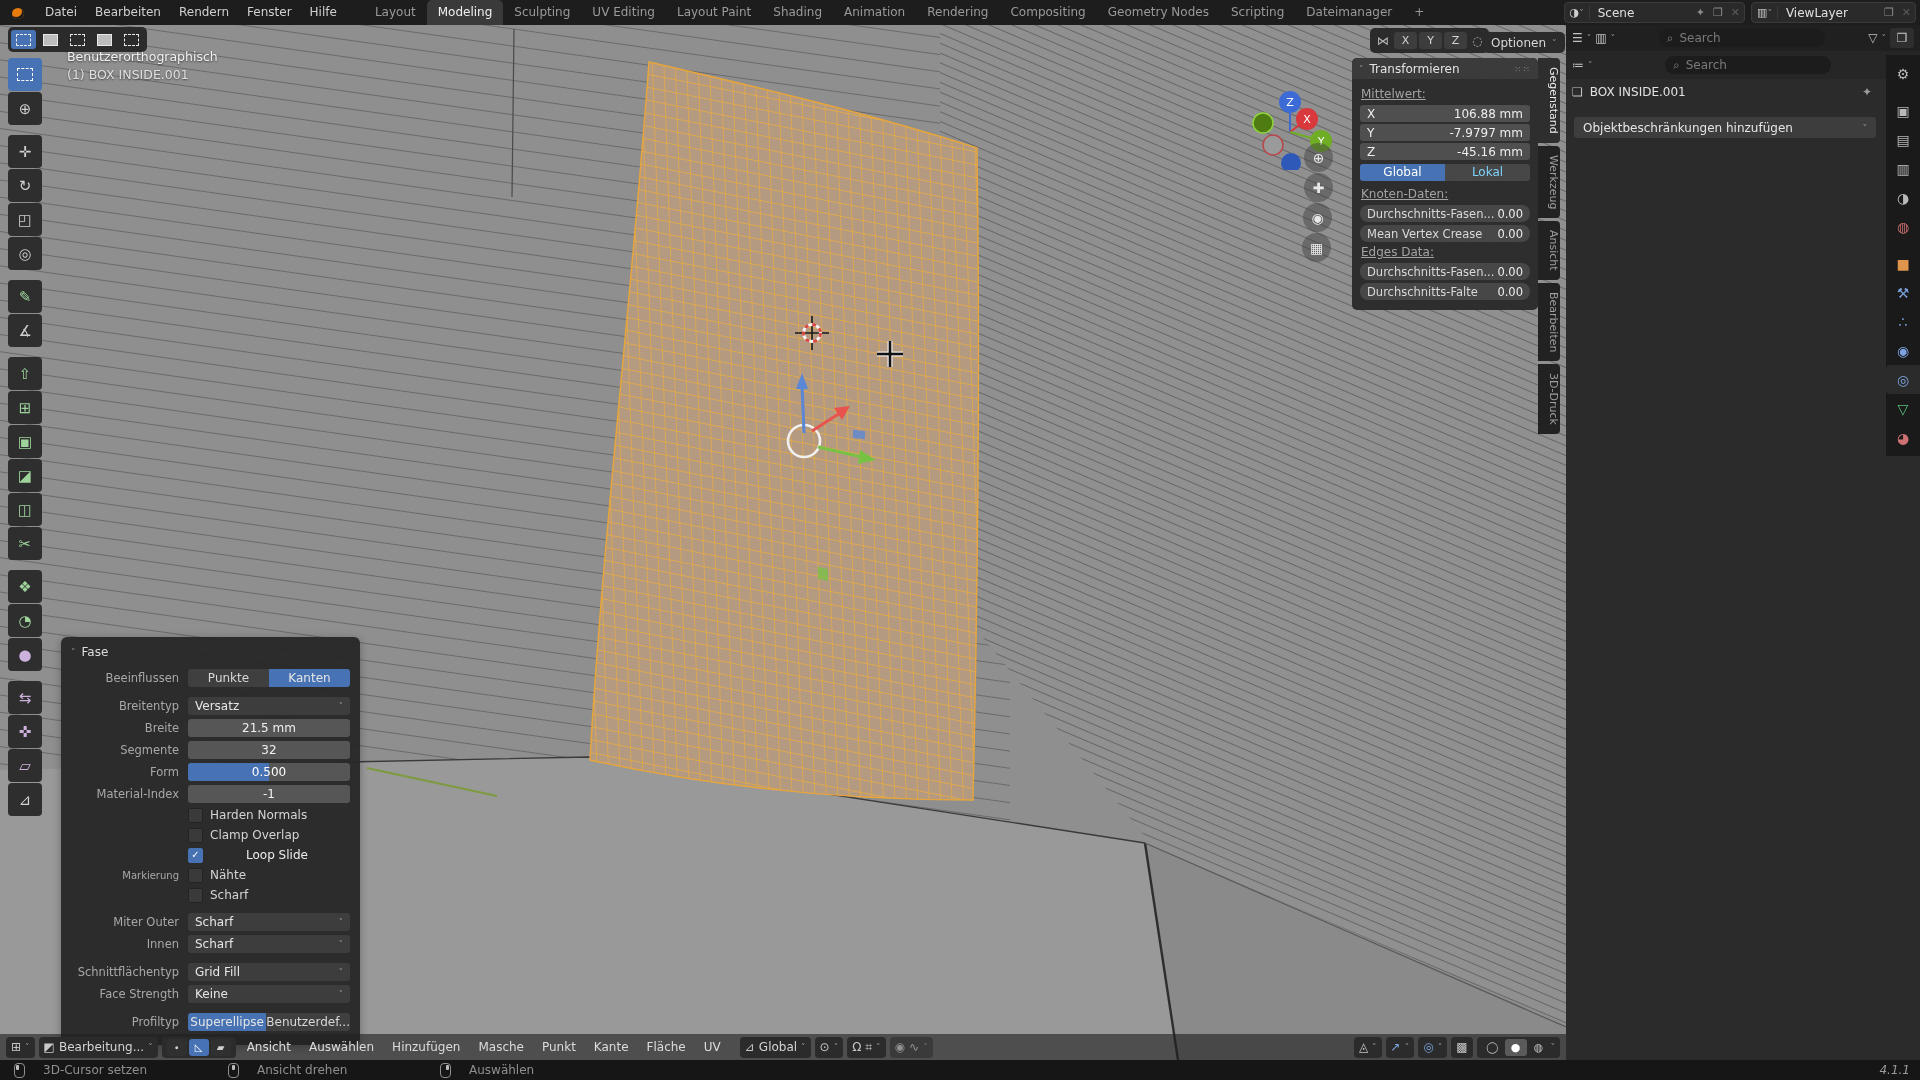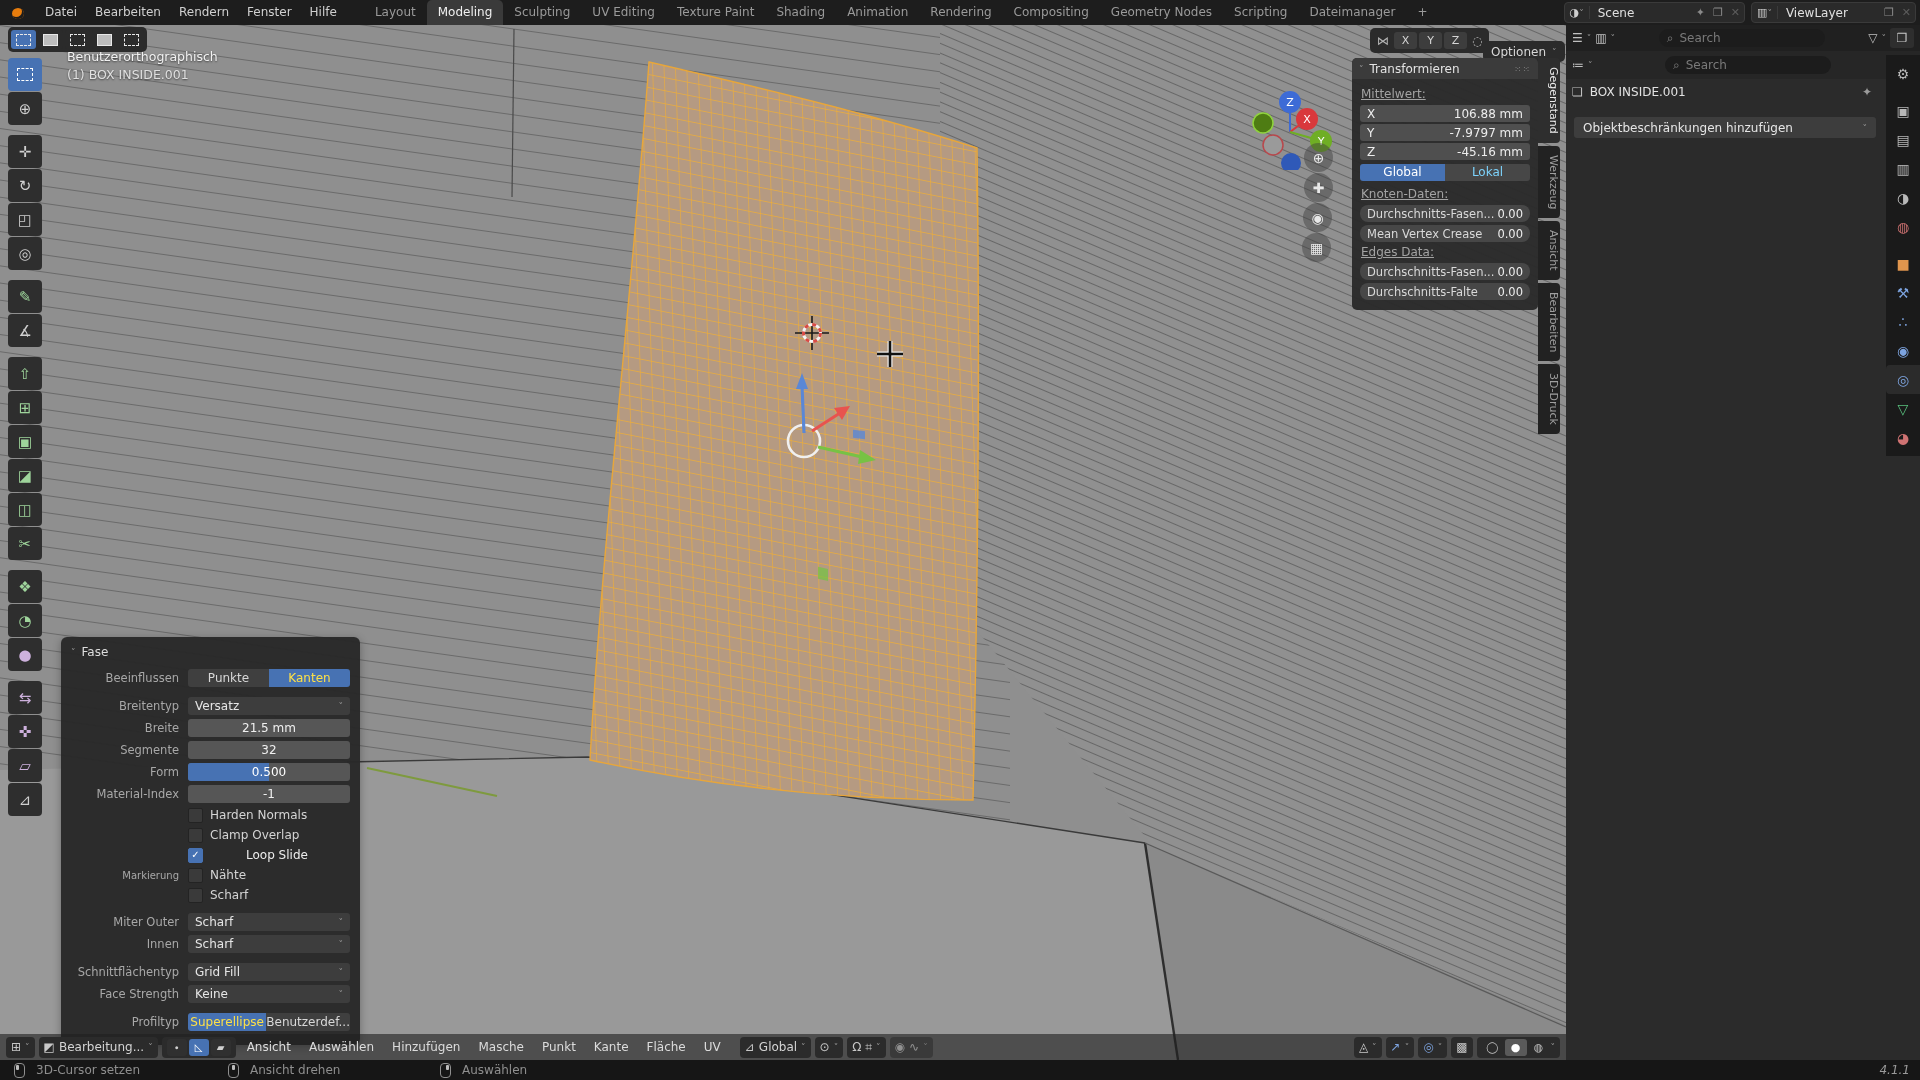--- a/index.html
+++ b/index.html
@@ -27,21 +27,21 @@
   
   #selgroup{left:8px;top:2px;background:#2b2b2b;border-radius:5px;padding:3px;display:flex;gap:2px;}
   .selbtn{width:25px;height:19px;border-radius:3px;background:#2b2b2b;display:flex;align-items:center;justify-content:center;}
   .selbtn.active{background:#4772b3;}
   .selbtn .bx{width:13px;height:10px;border:1px dashed #e8e8e8;}
   .selbtn .bx.solid{border-style:solid;background:#bdbdbd;}
   
   #mirrorgroup{left:1370px;top:3px;display:flex;align-items:center;gap:2px;background:#2b2b2b;border-radius:5px;padding:2px 4px;height:21px;}
   .xyzbtn{width:23px;height:17px;background:#3d3d3d;border-radius:3px;text-align:center;line-height:17px;color:#d6d6d6;font-size:11px;}
   .miricon{color:#b5b5b5;padding:0 3px;font-size:12px;}
-  #optionsbtn{left:1483px;top:16px;height:21px;background:#2b2b2b;border-radius:5px;display:flex;align-items:center;padding:0 8px;gap:6px;color:#d8d8d8;}
+  #optionsbtn{left:1483px;top:7px;height:21px;background:#2b2b2b;border-radius:5px;display:flex;align-items:center;padding:0 8px;gap:6px;color:#d8d8d8;}
   .chev{color:#9a9a9a;font-size:9px;}
   
   #toolbar{left:8px;top:33px;width:35px;display:flex;flex-direction:column;gap:1px;}
   .tool{width:34px;height:33px;background:#2e2e2e;border-radius:4px;display:flex;align-items:center;justify-content:center;font-size:15px;color:#cfcfcf;}
   .tool.active{background:#4772b3;color:#fff;}
   .tool.gap{margin-top:9px;}
   .tgreen{color:#9ed49b;} .tpurple{color:#cdb1dd;}
   
   .navbtn{position:absolute;width:29px;height:29px;border-radius:50%;background:rgba(60,60,60,.45);color:#e8e8e8;display:flex;align-items:center;justify-content:center;font-size:14px;}
   
@@ -62,21 +62,21 @@
   .nptab{writing-mode:vertical-rl;padding:9px 0;text-align:center;background:#222222;color:#9f9f9f;border-radius:0 4px 4px 0;font-size:11px;width:22px;}
   .nptab.active{background:#2e2e2e;color:#ececec;}
   
   #fase{left:61px;top:612px;width:279px;background:rgba(40,40,40,.97);border-radius:6px;padding:6px 10px 10px 10px;box-shadow:0 2px 8px rgba(0,0,0,.3);}
   .fs-head{display:flex;align-items:center;gap:6px;color:#dedede;height:18px;margin-bottom:8px;}
   .fs-row{display:flex;align-items:center;margin-bottom:4px;height:18px;}
   .fs-row .lbl{width:108px;text-align:right;padding-right:9px;color:#a8a8a8;flex:none;font-size:11.5px;}
   .fs-w{flex:1;display:flex;}
   .seg{display:flex;flex:1;border-radius:3px;overflow:hidden;}
   .seg div{flex:1;text-align:center;line-height:18px;background:#3f3f3f;color:#d8d8d8;}
-  .seg .on{background:#4772b3;color:#fde047;text-align:center;}
+  .seg .on{background:#4772b3;color:#e5e5e5;text-align:center;}
   .dd{flex:1;height:18px;background:#3d3d3d;border-radius:3px;display:flex;align-items:center;padding:0 7px;color:#e6e6e6;}
   .dd .chev{margin-left:auto;}
   .numf{flex:1;height:18px;background:#565656;border-radius:3px;text-align:center;line-height:18px;color:#f0f0f0;}
   .slider{flex:1;height:18px;background:#565656;border-radius:3px;position:relative;overflow:hidden;text-align:center;line-height:18px;color:#fff;}
   .slider .fill{position:absolute;left:0;top:0;bottom:0;width:50%;background:#4772b3;}
   .slider span{position:relative;}
   .cbrow{display:flex;align-items:center;margin-bottom:4px;height:16px;}
   .cbrow .lbl{width:108px;text-align:right;padding-right:9px;color:#a8a8a8;flex:none;font-size:10px;}
   .cb{width:13px;height:13px;background:#3a3a3a;border:1px solid #232323;border-radius:2px;margin-right:7px;flex:none;}
   .cb.on{background:#4772b3;border-color:#4772b3;color:#fff;font-size:10px;line-height:12px;text-align:center;}
@@ -87,21 +87,21 @@
   #vheader{left:0;top:1009px;width:1566px;height:26px;background:rgba(33,33,33,.62);display:flex;align-items:center;gap:4px;padding:0 6px;box-sizing:border-box;}
   .hgrp{display:flex;align-items:center;background:#2b2b2b;border-radius:4px;height:21px;padding:0 5px;gap:4px;}
   .hicon{color:#c8c8c8;font-size:12px;}
   .hmenu{color:#dcdcdc;padding:0 7px;line-height:26px;}
   .modebtn{width:20px;height:17px;border-radius:3px;background:#303030;display:flex;align-items:center;justify-content:center;font-size:10px;color:#cfcfcf;}
   .modebtn.active{background:#4772b3;color:#fff;}
   .shadebtn{width:22px;height:17px;border-radius:3px;display:flex;align-items:center;justify-content:center;font-size:11px;color:#c4c4c4;}
   .shadebtn.active{background:#5a5a5a;color:#fff;}
   
   #statusbar{left:0;top:1060px;width:1920px;height:20px;background:#161616;display:flex;align-items:center;color:#8f8f8f;}
-  .hint{display:flex;align-items:center;gap:11px;position:absolute;}
+  .hint{display:flex;align-items:center;gap:18px;position:absolute;}
   .mouseic{width:9px;height:13px;border:1px solid #8f8f8f;border-radius:4px;position:relative;}
   .mouseic i{position:absolute;top:1px;width:3px;height:5px;background:#bdbdbd;border-radius:1px;}
   .mouseic.l i{left:1px;} .mouseic.m i{left:3px;} .mouseic.r i{right:1px;}
   #version{position:absolute;right:10px;color:#9a9a9a;font-style:italic;}
   
   #rightcol{left:1566px;top:25px;width:354px;height:1035px;background:#2b2b2b;}
   .rhead{position:absolute;left:0;width:354px;display:flex;align-items:center;gap:4px;padding:0 6px;box-sizing:border-box;}
   #outliner-head{top:0;height:26px;background:#202020;}
   #props-head{top:26px;height:28px;background:#262626;}
   .search{flex:1;height:18px;background:#1c1c1c;border-radius:9px;display:flex;align-items:center;padding:0 8px;gap:6px;color:#7a7a7a;max-width:150px;margin:0 auto;}
@@ -126,21 +126,21 @@
   <div class="menu-item">Datei</div>
   <div class="menu-item">Bearbeiten</div>
   <div class="menu-item">Rendern</div>
   <div class="menu-item">Fenster</div>
   <div class="menu-item">Hilfe</div>
   <div class="wstabs">
     <div class="wstab">Layout</div>
     <div class="wstab active">Modeling</div>
     <div class="wstab">Sculpting</div>
     <div class="wstab">UV Editing</div>
-    <div class="wstab">Texture Paint</div>
+    <div class="wstab">Layout Paint</div>
     <div class="wstab">Shading</div>
     <div class="wstab">Animation</div>
     <div class="wstab">Rendering</div>
     <div class="wstab">Compositing</div>
     <div class="wstab">Geometry Nodes</div>
     <div class="wstab">Scripting</div>
     <div class="wstab">Dateimanager</div>
     <div class="wstab">+</div>
   </div>
   <div class="topbar-right">

